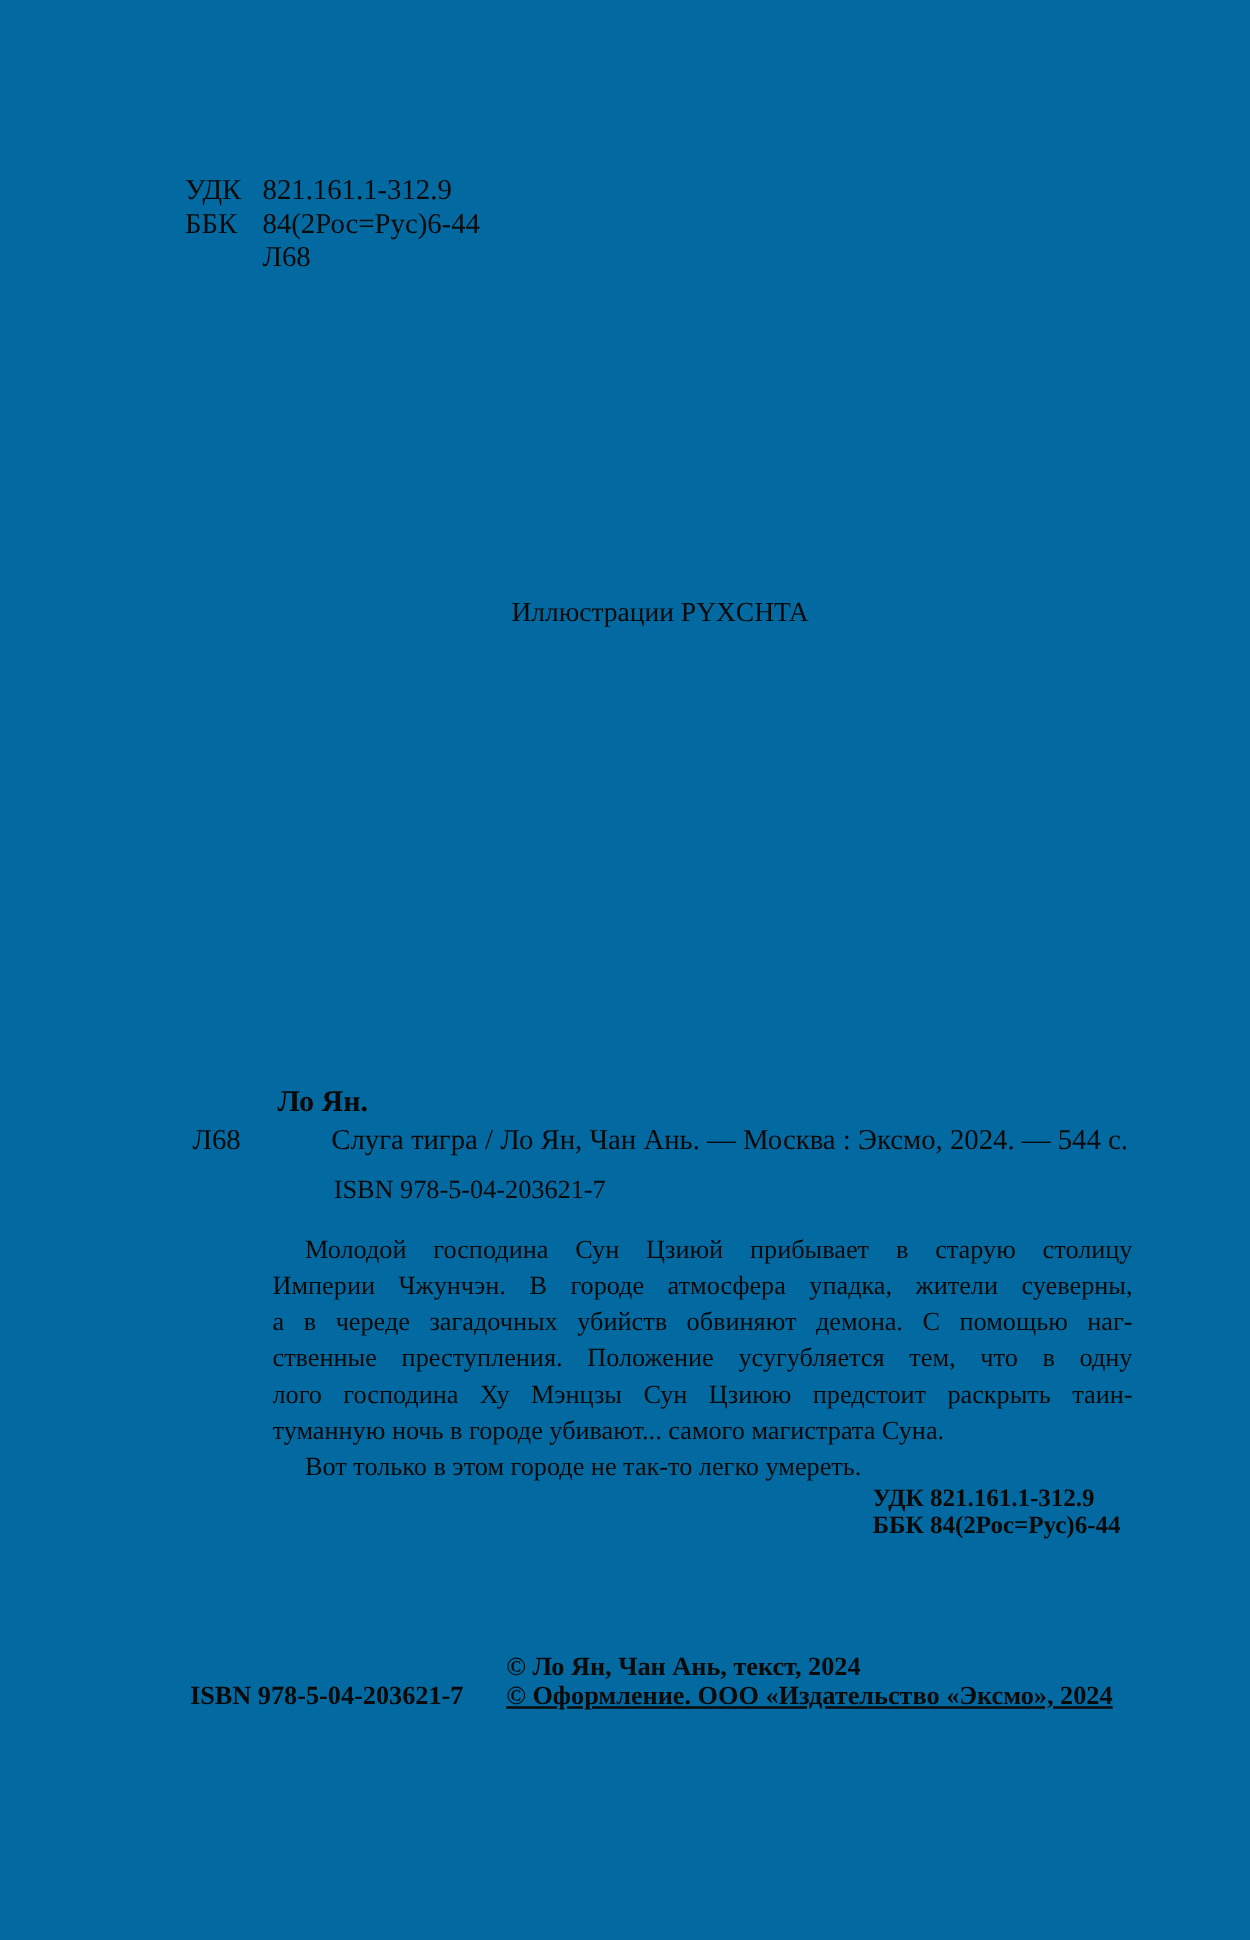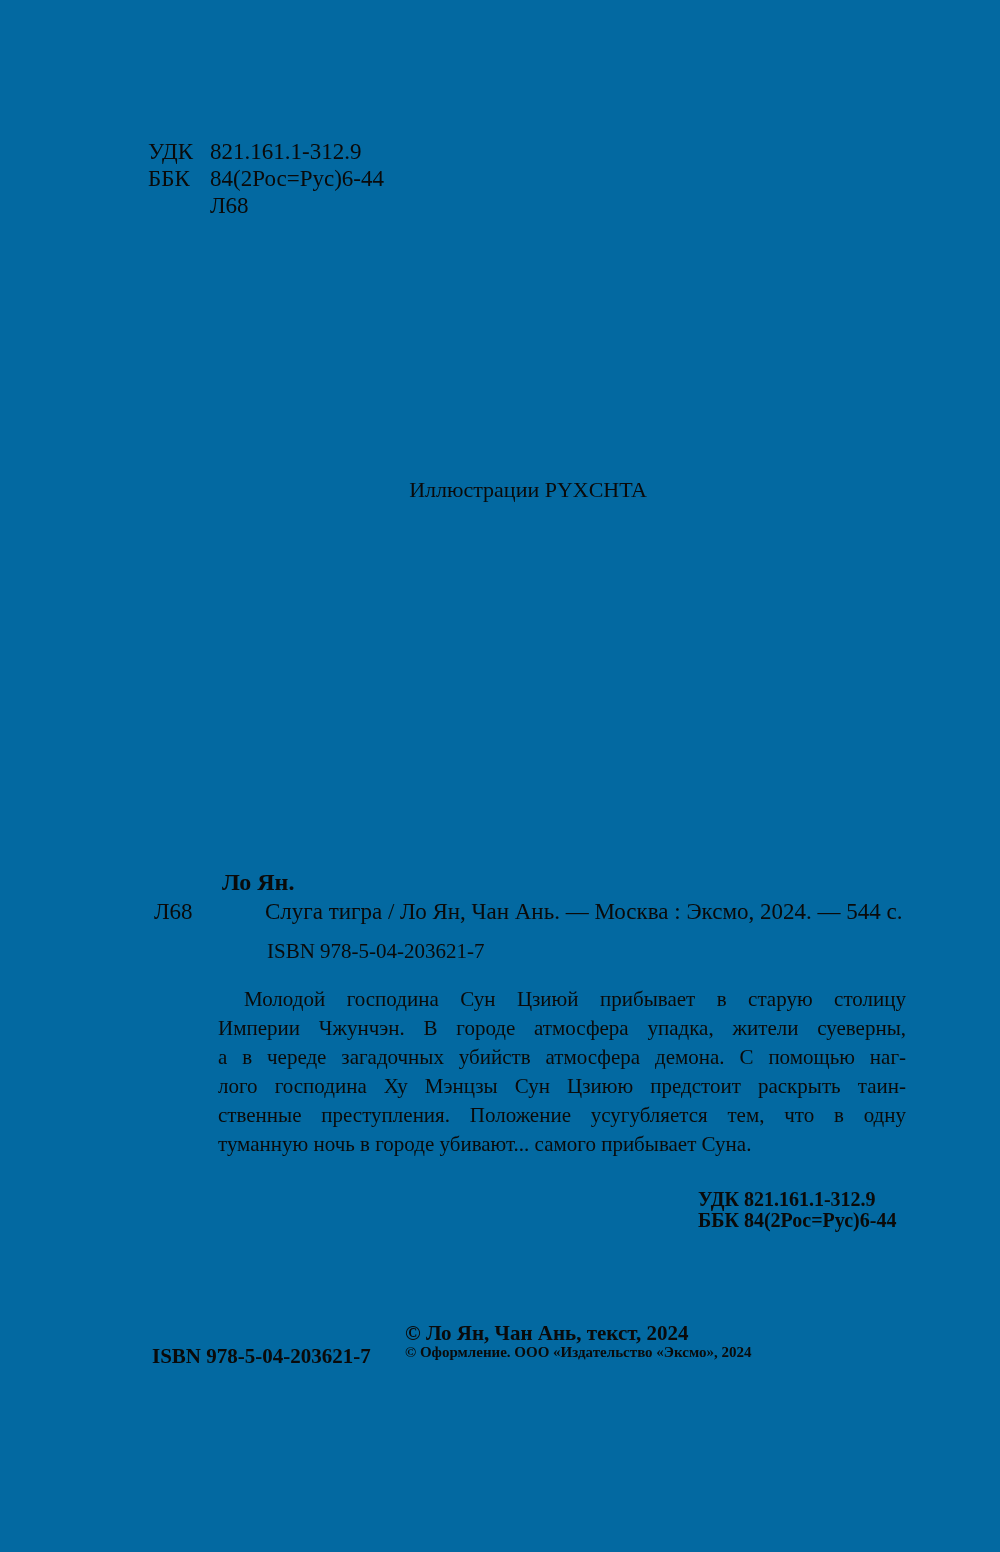--- a/index.html
+++ b/index.html
@@ -36,21 +36,21 @@
   .annotation .just { text-align: justify; text-align-last: justify; }
   .annotation .indent { padding-left: 26px; }
 
   
   .class-footer { left: 698px; top: 1189px; font-size: 20px; line-height: 21px; font-weight: bold; }
   .class-footer div { white-space: nowrap; }
 
   
   .cp-text { left: 405px; top: 1321px; font-size: 21px; font-weight: bold; white-space: nowrap; }
   .cp-isbn { left: 152px; top: 1344px; font-size: 21px; font-weight: bold; white-space: nowrap; }
-  .cp-design { left: 405px; top: 1344px; font-size: 15px; font-weight: bold; white-space: nowrap; }
+  .cp-design { left: 405px; top: 1344px; font-size: 21px; font-weight: bold; white-space: nowrap; text-decoration: underline; }
 </style>
 </head>
 <body>
 
 <div class="page">
 
   <div class="abs udk-block">
     <div class="udk-row">
       <span class="lbl">УДК</span>
       <span class="val">821.161.1-312.9</span>
@@ -68,24 +68,25 @@
   <div class="abs illustrations">Иллюстрации PYXCHTA</div>
 
   <div class="abs bib-author">Ло Ян.</div>
   <div class="abs bib-sign">Л68</div>
   <div class="abs bib-desc">Слуга тигра / Ло Ян, Чан Ань. — Москва : Эксмо, 2024. — 544 с.</div>
   <div class="abs bib-isbn">ISBN 978-5-04-203621-7</div>
 
   <div class="abs annotation">
     <div class="line just indent">Молодой господина Сун Цзиюй прибывает в старую столицу</div>
     <div class="line just">Империи Чжунчэн. В городе атмосфера упадка, жители суеверны,</div>
-    <div class="line just">а в череде загадочных убийств атмосфера демона. С помощью наг-</div>
+    <div class="line just">а в череде загадочных убийств обвиняют демона. С помощью наг-</div>
+    <div class="line just">ственные преступления. Положение усугубляется тем, что в одну</div>
     <div class="line just">лого господина Ху Мэнцзы Сун Цзиюю предстоит раскрыть таин-</div>
-    <div class="line just">ственные преступления. Положение усугубляется тем, что в одну</div>
-    <div class="line">туманную ночь в городе убивают... самого прибывает Суна.</div>
+    <div class="line">туманную ночь в городе убивают... самого магистрата Суна.</div>
+    <div class="line indent">Вот только в этом городе не так-то легко умереть.</div>
   </div>
 
   <div class="abs class-footer">
     <div>УДК 821.161.1-312.9</div>
     <div>ББК 84(2Рос=Рус)6-44</div>
   </div>
 
   <div class="abs cp-text">© Ло Ян, Чан Ань, текст, 2024</div>
   <div class="abs cp-isbn">ISBN 978-5-04-203621-7</div>
   <div class="abs cp-design">© Оформление. ООО «Издательство «Эксмо», 2024</div>

